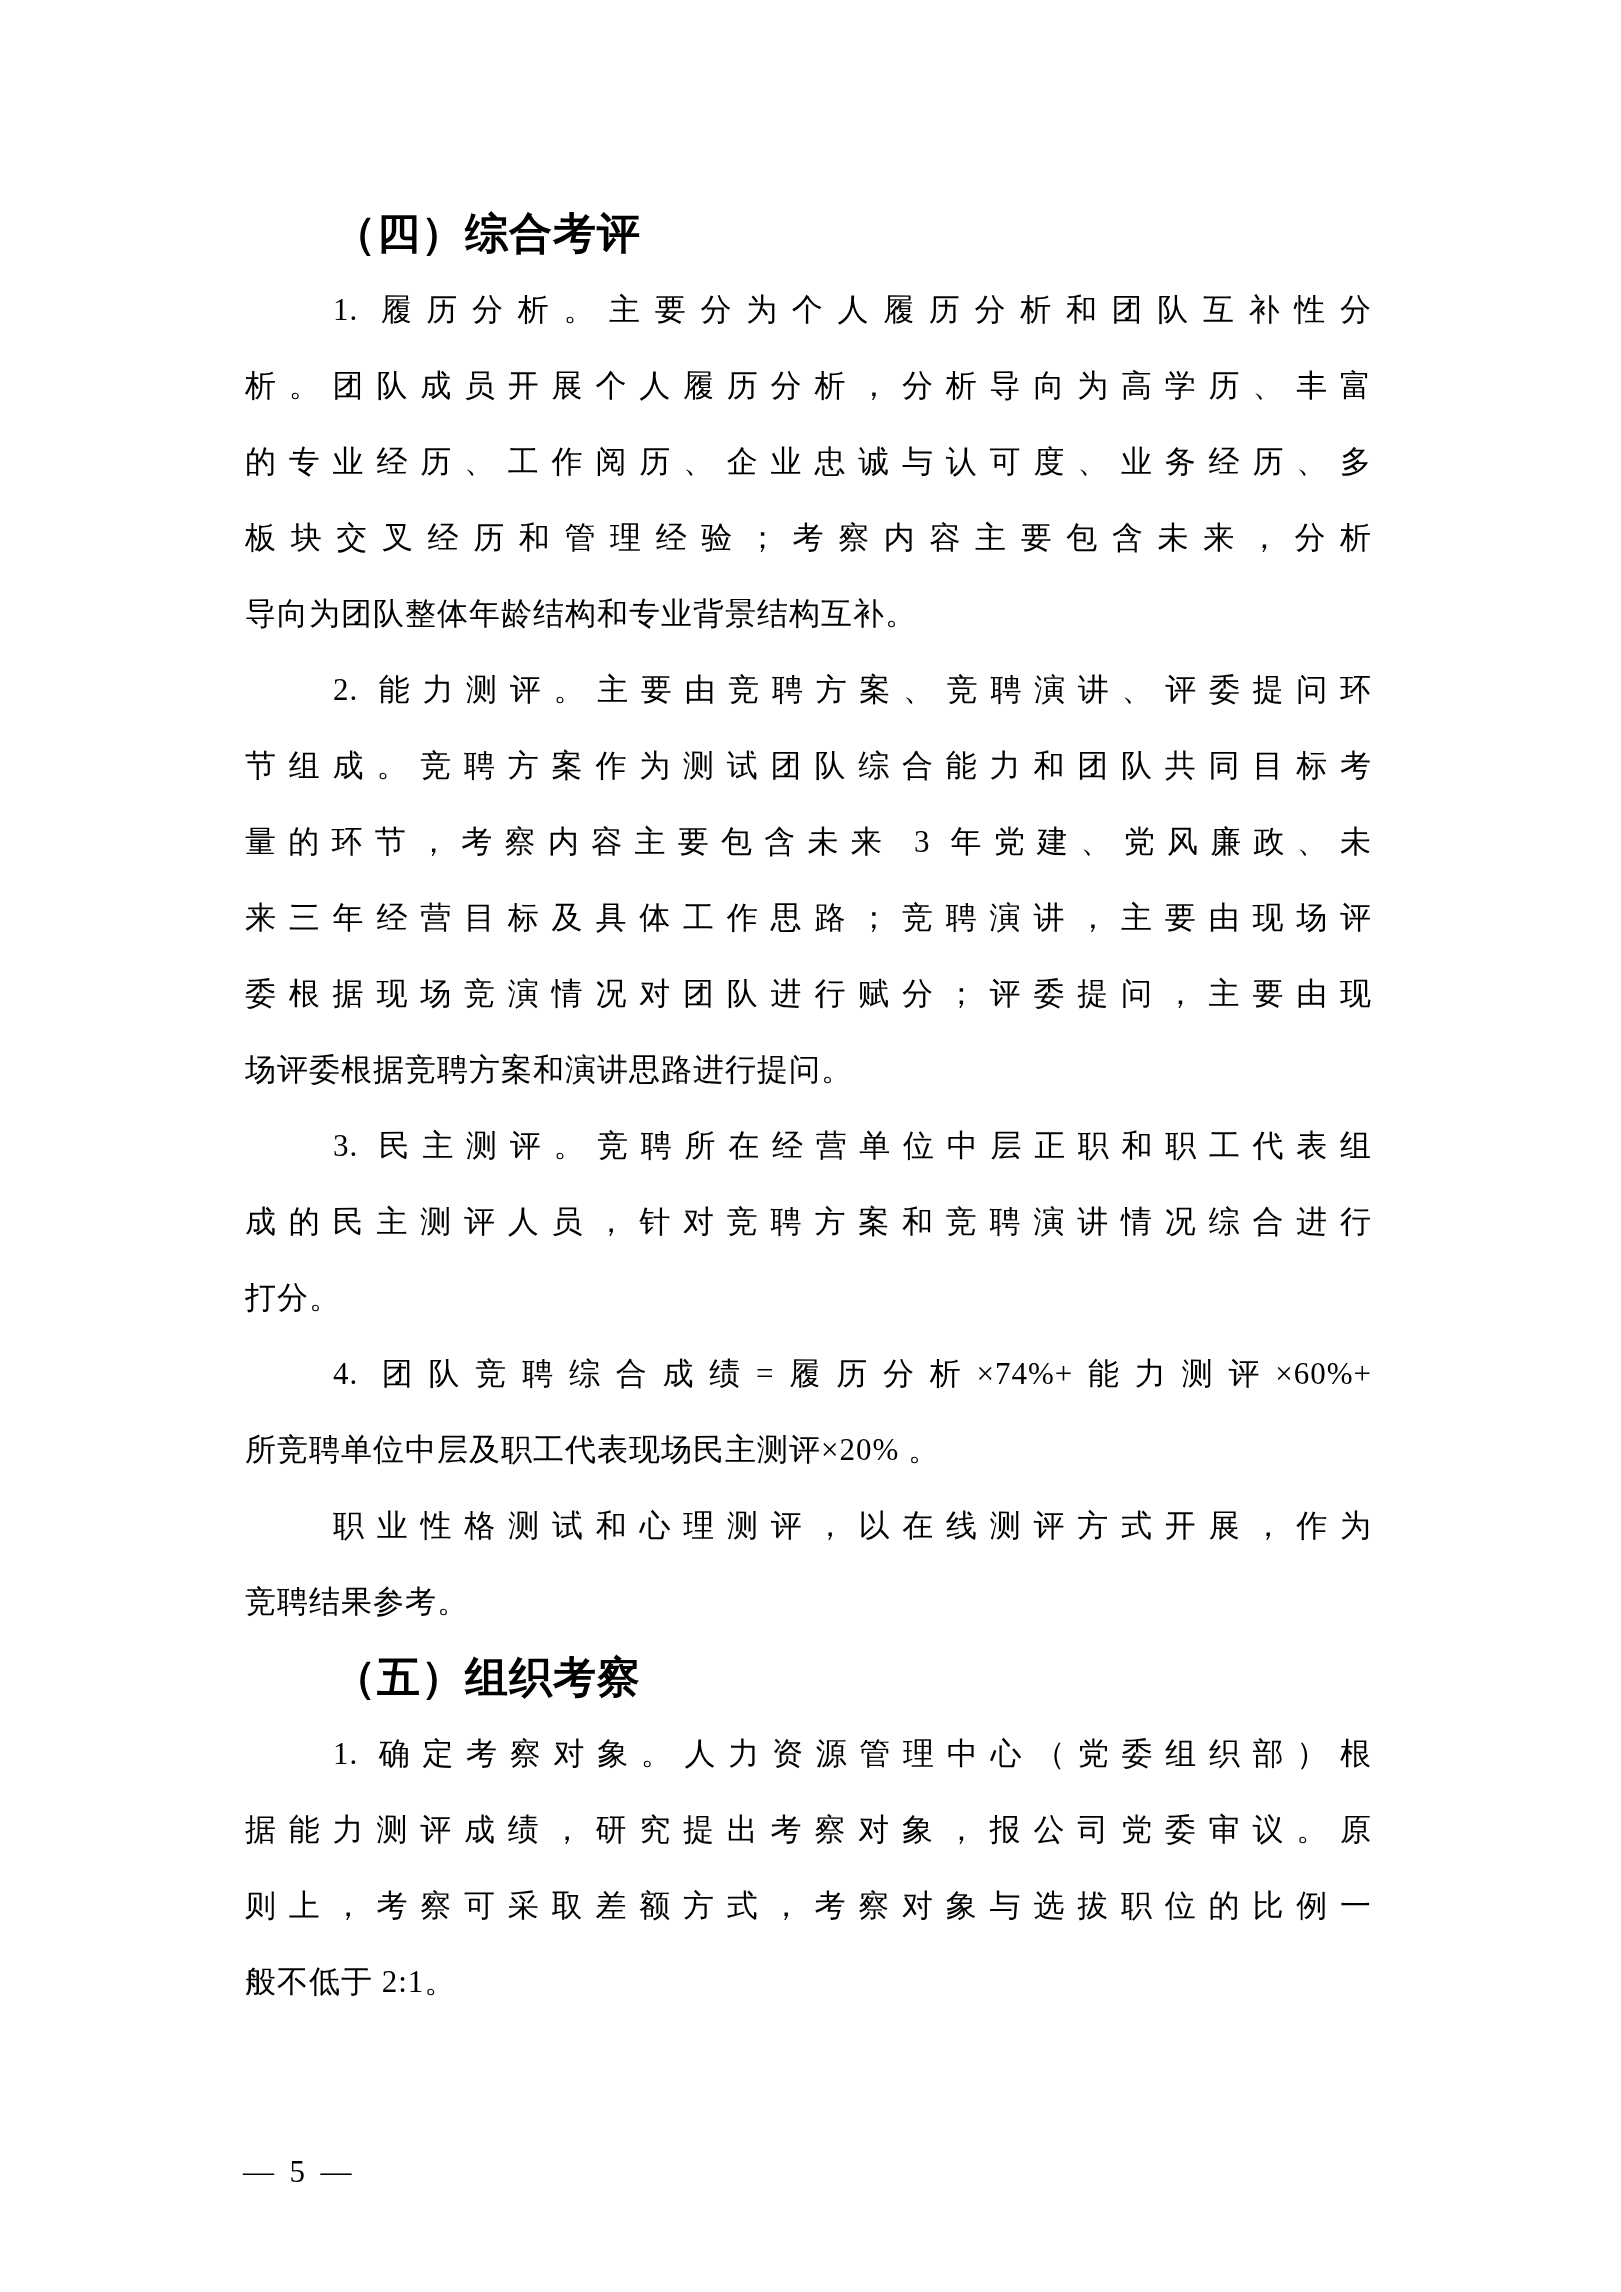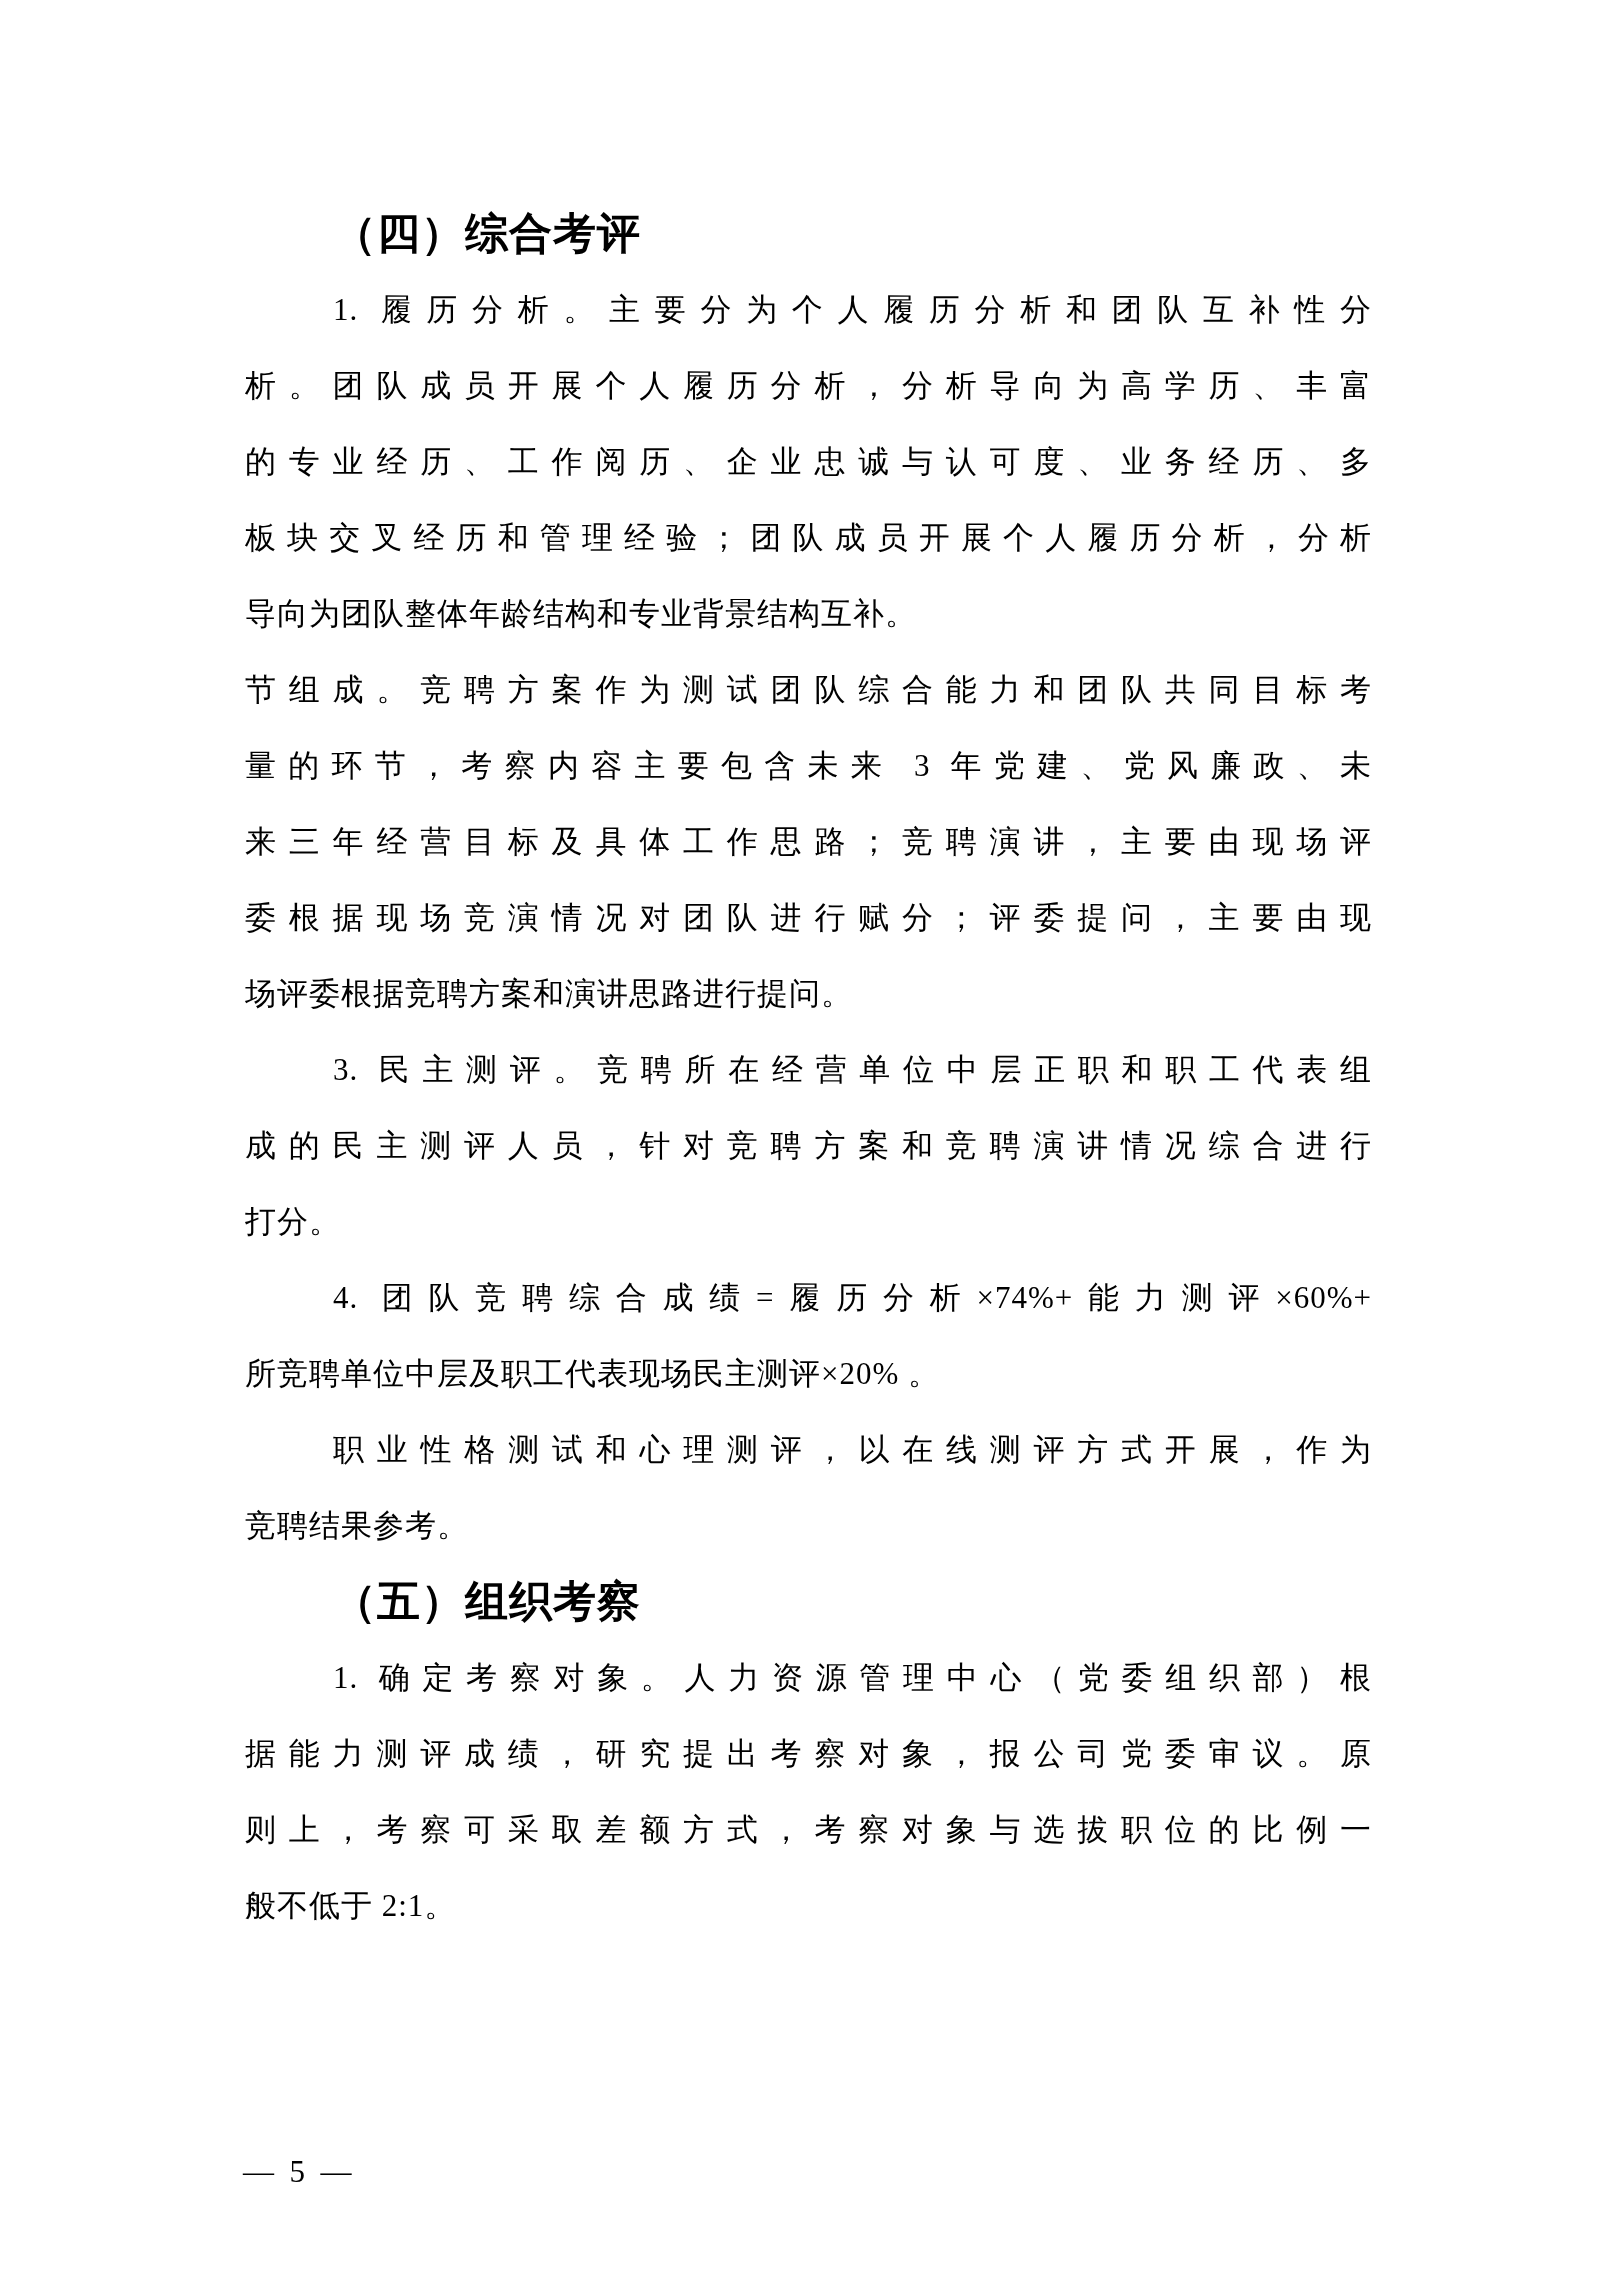--- a/index.html
+++ b/index.html
@@ -61,22 +61,23 @@
 </style>
 </head>
 <body>
 
 <div class="page">
   <div class="content">
     <div class="line heading indent">（四）综合考评</div>
     <div class="line indent">1. 履历分析。主要分为个人履历分析和团队互补性分</div>
     <div class="line">析。团队成员开展个人履历分析，分析导向为高学历、丰富</div>
     <div class="line">的专业经历、工作阅历、企业忠诚与认可度、业务经历、多</div>
-    <div class="line">板块交叉经历和管理经验；团队成员开展个人履历分析，分析</div>
+    <div class="line">板块交叉经历和管理经验；考察内容主要包含未来，分析</div>
     <div class="line end">导向为团队整体年龄结构和专业背景结构互补。</div>
+    <div class="line indent">2. 能力测评。主要由竞聘方案、竞聘演讲、评委提问环</div>
     <div class="line">节组成。竞聘方案作为测试团队综合能力和团队共同目标考</div>
     <div class="line">量的环节，考察内容主要包含未来 3 年党建、党风廉政、未</div>
     <div class="line">来三年经营目标及具体工作思路；竞聘演讲，主要由现场评</div>
     <div class="line">委根据现场竞演情况对团队进行赋分；评委提问，主要由现</div>
     <div class="line end">场评委根据竞聘方案和演讲思路进行提问。</div>
     <div class="line indent">3. 民主测评。竞聘所在经营单位中层正职和职工代表组</div>
     <div class="line">成的民主测评人员，针对竞聘方案和竞聘演讲情况综合进行</div>
     <div class="line end">打分。</div>
     <div class="line indent">4. 团队竞聘综合成绩=履历分析×74%+能力测评×60%+</div>
     <div class="line end">所竞聘单位中层及职工代表现场民主测评×20% 。</div>

